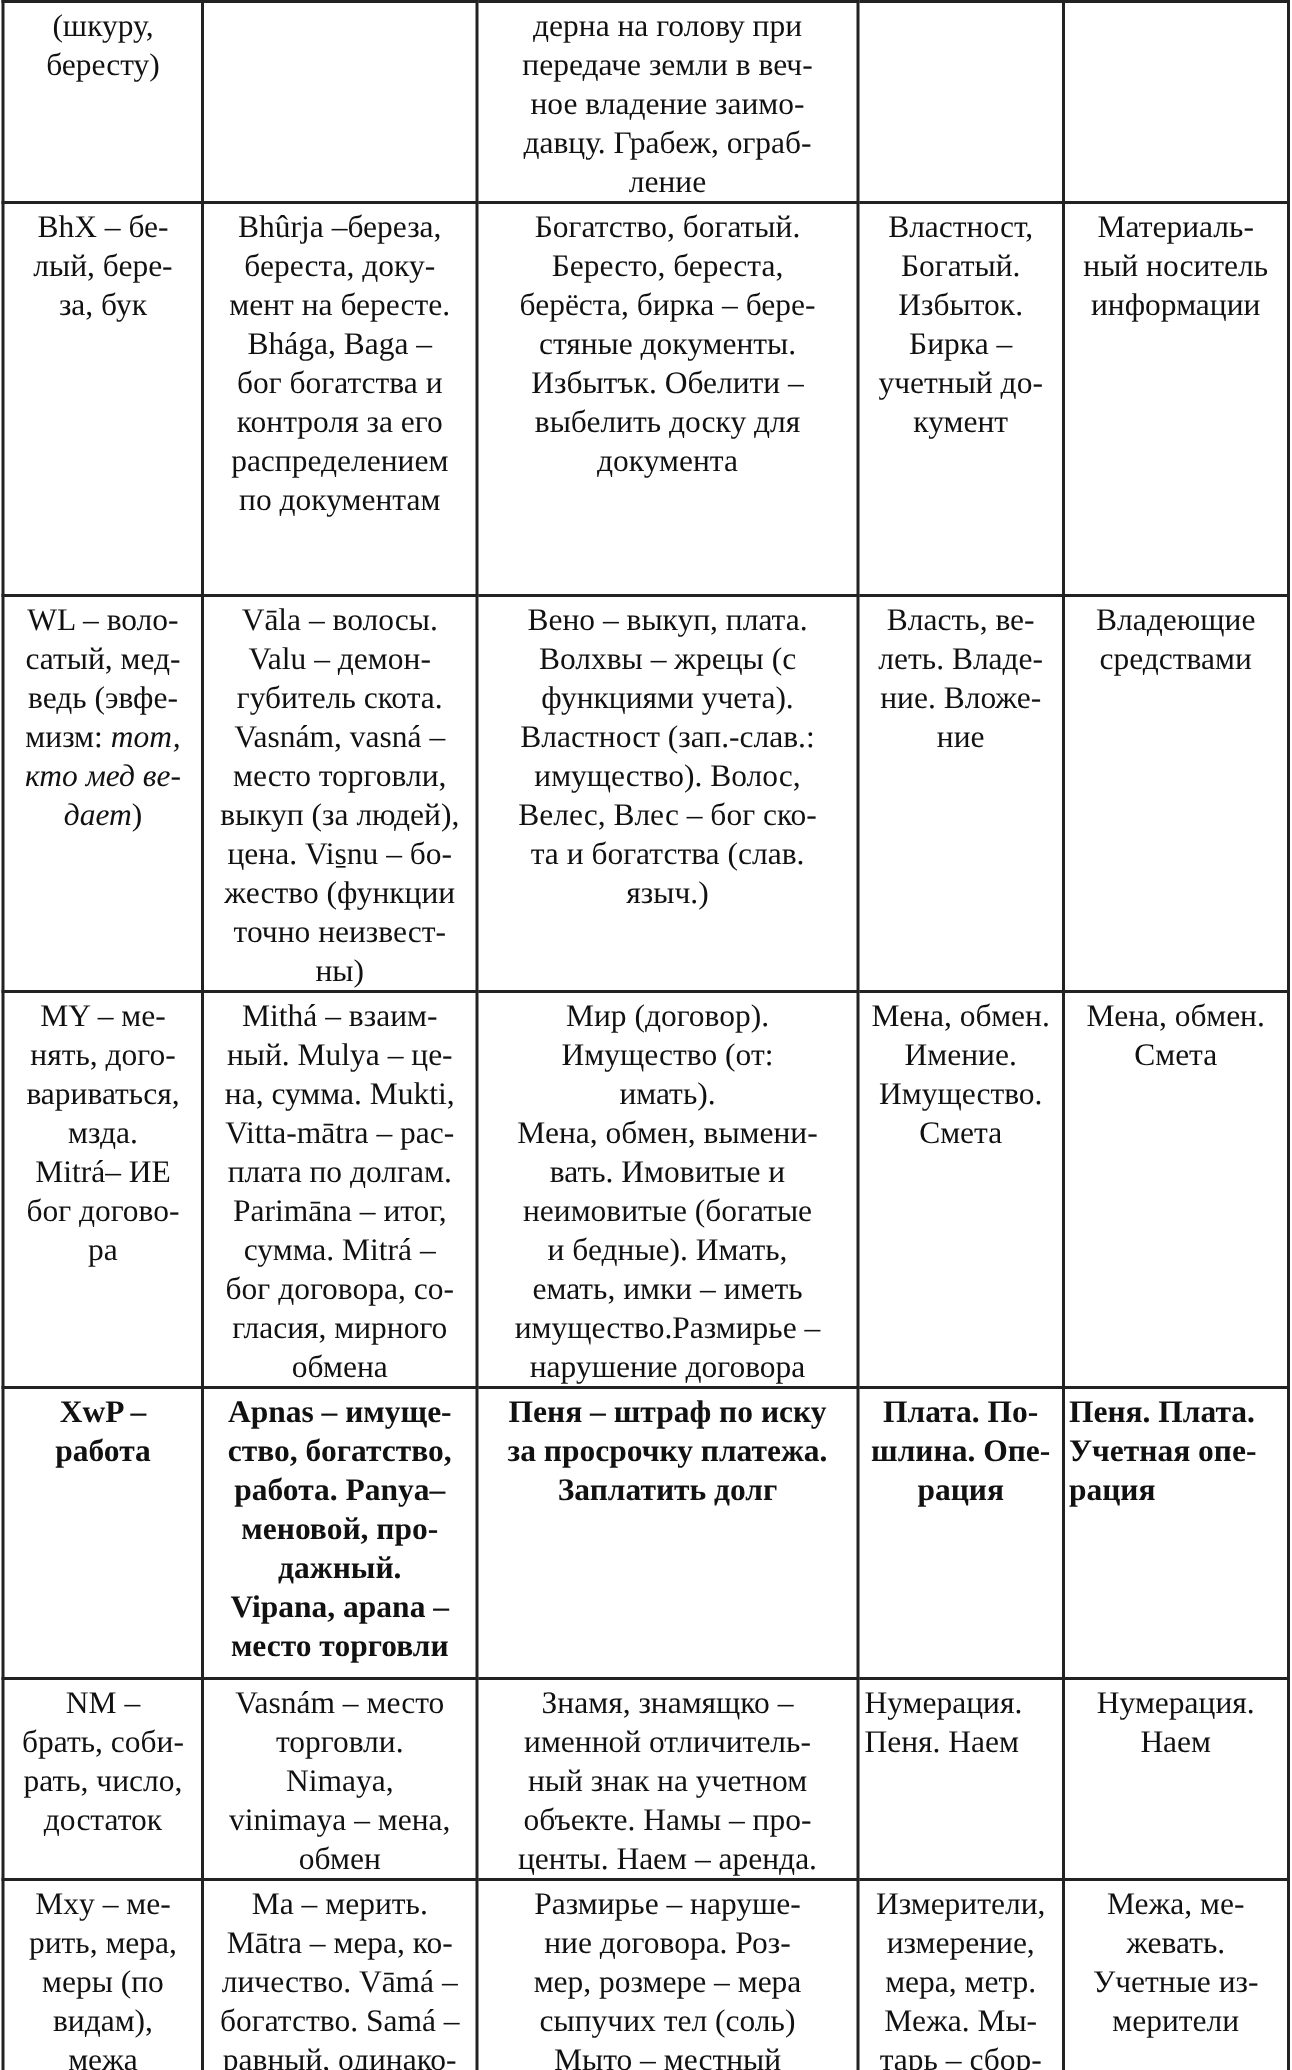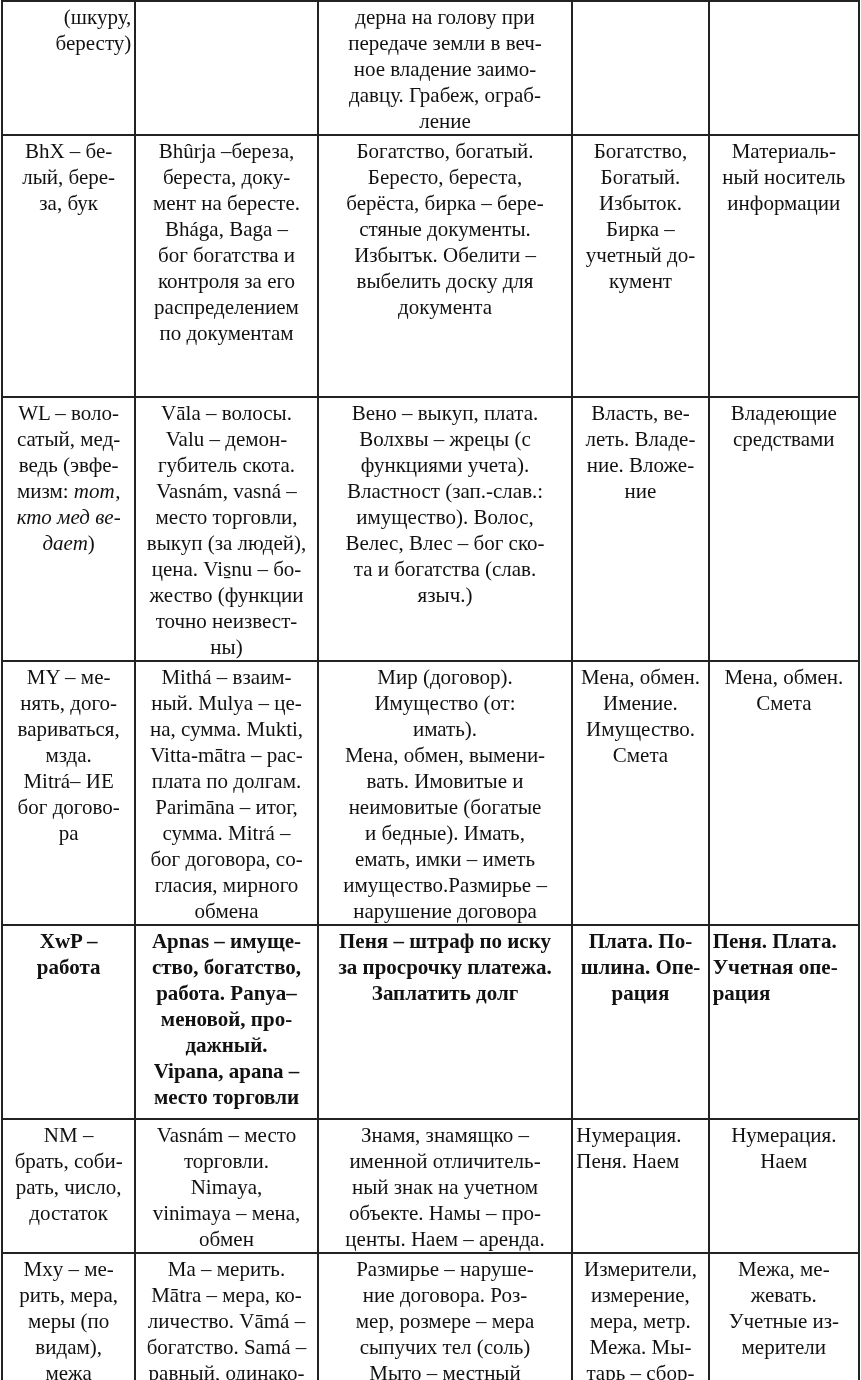--- a/index.html
+++ b/index.html
@@ -44,21 +44,21 @@
 <table class="doc-table">
   <colgroup>
     <col class="c1">
       <col class="c2">
       <col class="c3">
       <col class="c4">
       <col class="c5">
   </colgroup>
   <tbody>
       <tr style="height: 132px;">
-        <td style="text-align: right;">
+        <td style="text-align: center;">
           <div class="line"><span>(шкуру,</span></div>
           <div class="line"><span>бересту)</span></div>
         </td>
         <td style="text-align: center;"></td>
         <td style="text-align: center;">
           <div class="line"><span>дерна на голову при</span></div>
           <div class="line"><span>передаче земли в веч-</span></div>
           <div class="line"><span>ное владение заимо-</span></div>
           <div class="line"><span>давцу. Грабеж, ограб-</span></div>
           <div class="line"><span>ление</span></div>
@@ -85,21 +85,21 @@
         <td style="text-align: center;">
           <div class="line"><span>Богатство, богатый.</span></div>
           <div class="line"><span>Бересто, береста,</span></div>
           <div class="line"><span>берёста, бирка – бере-</span></div>
           <div class="line"><span>стяные документы.</span></div>
           <div class="line"><span>Избытък. Обелити –</span></div>
           <div class="line"><span>выбелить доску для</span></div>
           <div class="line"><span>документа</span></div>
         </td>
         <td style="text-align: center;">
-          <div class="line"><span>Богатство,</span></div>
+          <div class="line"><span>Властност,</span></div>
           <div class="line"><span>Богатый.</span></div>
           <div class="line"><span>Избыток.</span></div>
           <div class="line"><span>Бирка –</span></div>
           <div class="line"><span>учетный до-</span></div>
           <div class="line"><span>кумент</span></div>
         </td>
         <td style="text-align: center;">
           <div class="line"><span>Материаль-</span></div>
           <div class="line"><span>ный носитель</span></div>
           <div class="line"><span>информации</span></div>

